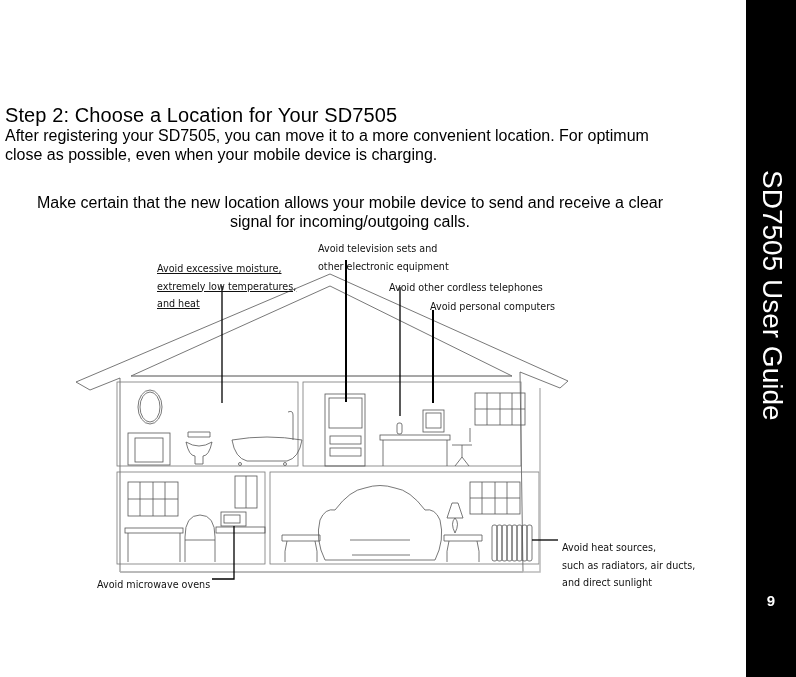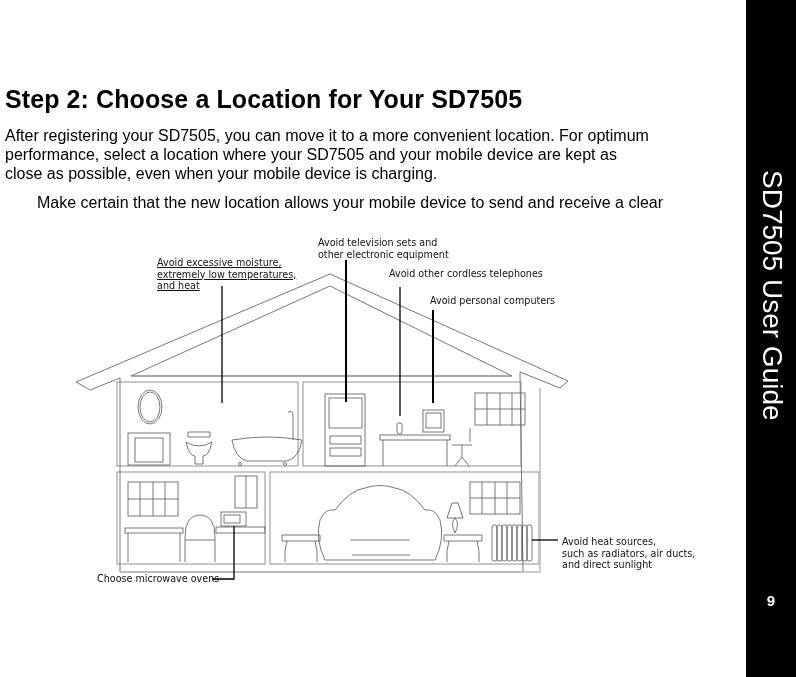--- a/index.html
+++ b/index.html
@@ -16,54 +16,54 @@
     color: #fff; font-size: 28px; white-space: nowrap;
     writing-mode: vertical-rl; text-orientation: sideways;
     font-family: "Liberation Sans", sans-serif;
     line-height: 44px;
   }
   .page-number {
     position: absolute; left: 0; top: 592px; width: 50px; text-align: center;
     color: #fff; font-size: 15px; font-weight: bold;
   }
   .heading {
-    position: absolute; left: 5px; top: 85px; font-size: 25px; font-weight: bold;
+    position: absolute; left: 5px; top: 104px; font-size: 20px; font-weight: normal;
     white-space: nowrap; letter-spacing: 0.1px;
   }
   .para {
     position: absolute; left: 5px; font-size: 16px; line-height: 19px; width: 690px;
   }
   .p1 { top: 126px; }
   .p2 { top: 193px; text-align: center; }
   .p1 span, .p2 span { display: block; white-space: nowrap; }
   .illustration { position: absolute; left: 0; top: 0; }
   .callout {
     position: absolute; font-size: 9.6px; line-height: 11.5px; white-space: nowrap;
     font-family: "DejaVu Sans", sans-serif; color: #111;
   }
-  .callout span { display: block; }
+  .callout span { display: block; margin-top: 6px; }
 </style>
 </head>
 <body>
 
 <div class="sidebar">
   <div class="sidebar-title">SD7505 User Guide</div>
   <div class="page-number">9</div>
 </div>
 
 <div class="heading">Step 2: Choose a Location for Your SD7505</div>
 
 <div class="para p1">
   <span>After registering your SD7505, you can move it to a more convenient location. For optimum</span>
-  <span>performance, select a location where your SD7505 and your mobile device are kept as</span>
   <span>close as possible, even when your mobile device is charging.</span>
 </div>
 
 <div class="para p2">
   <span>Make certain that the new location allows your mobile device to send and receive a clear</span>
+  <span>signal for incoming/outgoing calls.</span>
 </div>
 
 <svg class="illustration" width="746" height="677" viewBox="0 0 746 677">
   <g fill="none" stroke="#555" stroke-width="0.8">
 
     <path d="M76,382 L330,274 L568,381 L560,388 L520,372 L523,572 L120,572 L120,378 L90,390 Z" fill="#fff"></path>
     <path d="M131,376 L330,286 L512,376 Z"></path>
     <line x1="131" y1="376" x2="512" y2="376" stroke="#888"></line>
 
     <rect x="117" y="382" width="181" height="84" stroke="#777"></rect>
@@ -148,26 +148,26 @@
 
 <div class="callout" style="left:157px; top:257px;text-decoration:underline;">
   <span>Avoid excessive moisture,</span>
   <span>extremely low temperatures,</span>
   <span>and heat</span>
 </div>
 <div class="callout" style="left:318px; top:237px;">
   <span>Avoid television sets and</span>
   <span>other electronic equipment</span>
 </div>
-<div class="callout" style="left:389px; top:268px;">
+<div class="callout" style="left:389px; top:276px;">
   <span>Avoid other cordless telephones</span>
 </div>
 <div class="callout" style="left:430px; top:295px;">
   <span>Avoid personal computers</span>
 </div>
 <div class="callout" style="left:562px; top:536px;">
   <span>Avoid heat sources,</span>
   <span>such as radiators, air ducts,</span>
   <span>and direct sunlight</span>
 </div>
 <div class="callout" style="left:97px; top:573px;">
-  <span>Choose microwave ovens</span>
+  <span>Avoid microwave ovens</span>
 </div>
 
 </body></html>

